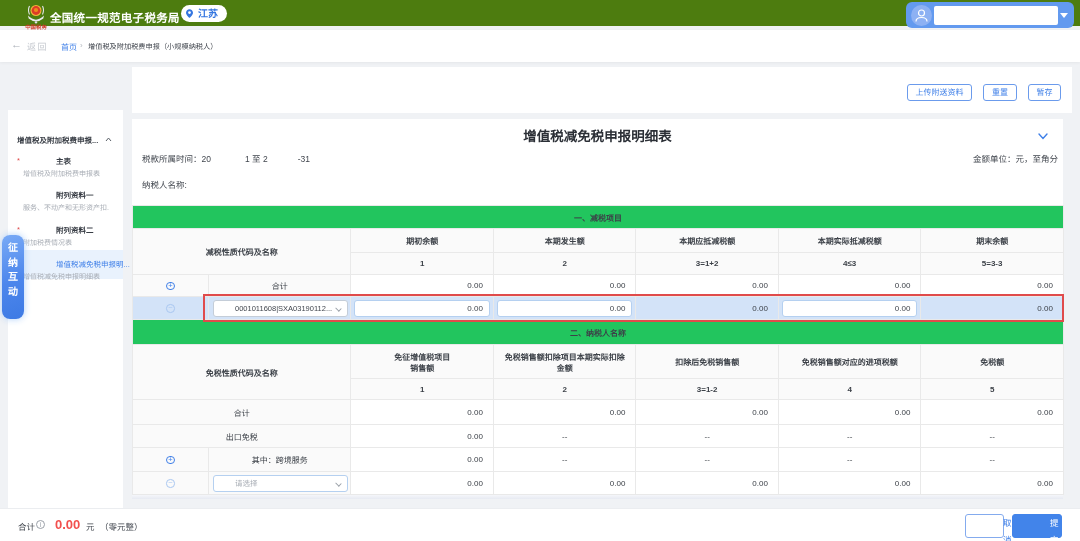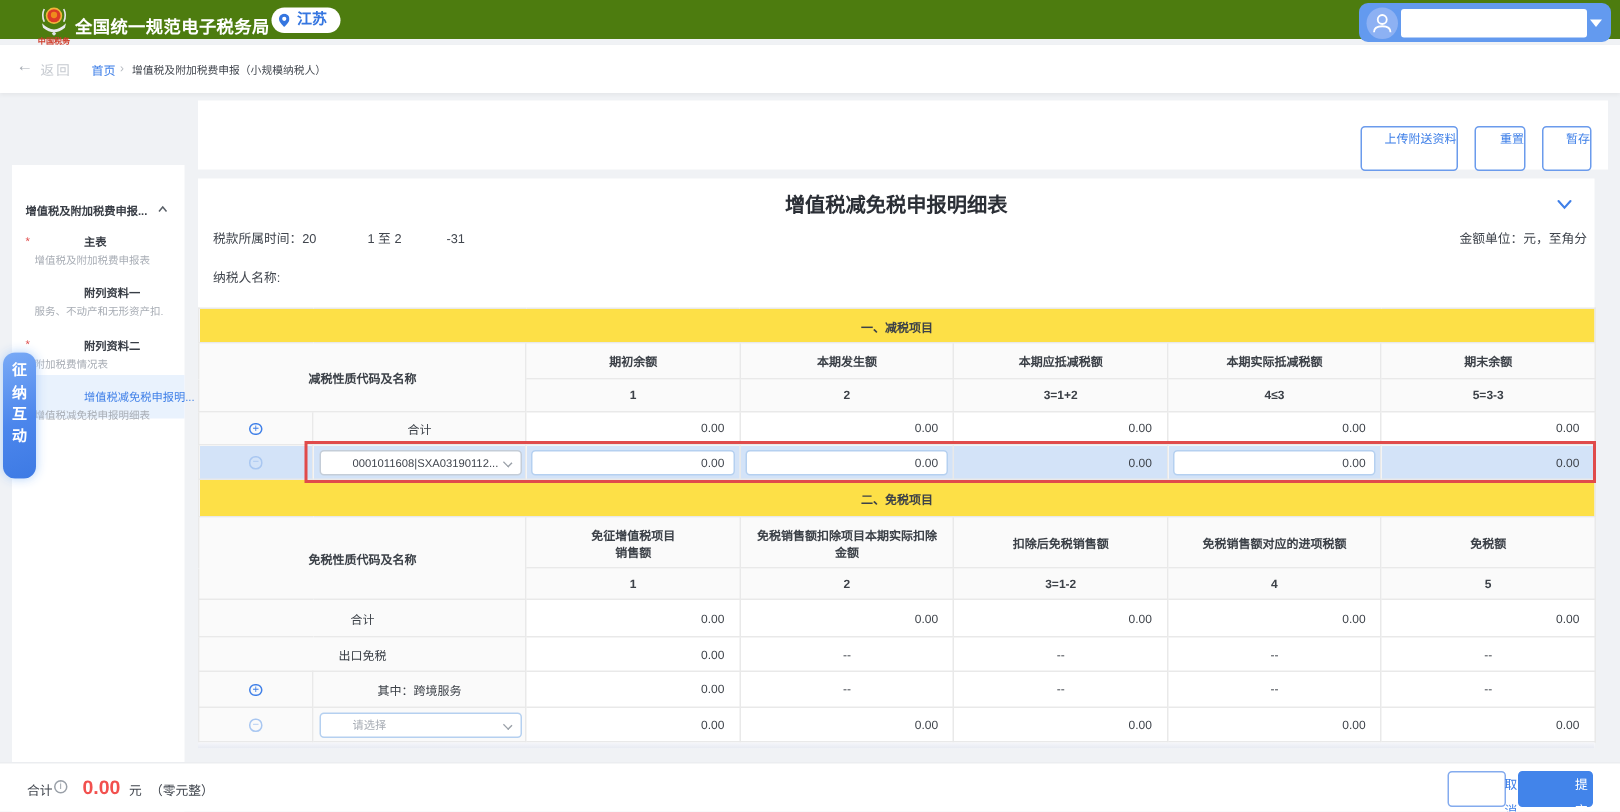--- a/index.html
+++ b/index.html
@@ -34,35 +34,35 @@
 .sb-item .t { position:absolute; left:15px; top:0; font-size:7.5px; color:#383d45; white-space:nowrap;margin-left:33px; }
 .sb-item .s { position:absolute; left:15px; top:13px; font-size:7px; color:#a8adb5; white-space:nowrap; }
 .sb-item .star { position:absolute; left:9px; top:1px; color:#e04b4b; font-size:7.5px; }
 .sb-sel { position:absolute; left:0; width:115px; background:#e9f2fd; }
 
 
 .interact { position:absolute; left:2px; top:235px; width:22px; height:84px; background:linear-gradient(160deg,#79aaf6,#4c86ec 55%,#3d7ae4); border-radius:8px; box-shadow:0 0 7px rgba(170,205,250,0.95); color:#fff; font-size:10px; font-weight:bold; text-align:center; padding-top:6px; line-height:14.5px; z-index:5; }
 
 
 .toolbar { position:absolute; left:132px; top:67px; width:940px; height:46px; background:#fff; }
-.btn { position:absolute; top:17px; height:30px; line-height:15px; border:1px solid #6b9bec; border-radius:3px; background:#fff; color:#4080e8; font-size:8px; text-align:right; }
+.btn { position:absolute; top:17px; height:17px; line-height:15px; border:1px solid #6b9bec; border-radius:3px; background:#fff; color:#4080e8; font-size:8px; text-align:center; }
 
 
 .card { position:absolute; left:132px; top:119px; width:931px; height:380px; background:#fff; }
 .card .title { position:absolute; left:0; top:5.5px; width:931px; text-align:center; font-size:13.5px; font-weight:bold; color:#2b2f36; }
 .card .chev { position:absolute; right:15px; top:14px; }
 .meta1 { position:absolute; left:10px; top:32.5px; font-size:8.5px; color:#41464e; }
 .meta2 { position:absolute; right:5px; top:33px; font-size:8.5px; color:#41464e; }
 .meta3 { position:absolute; left:10px; top:58.5px; font-size:8.5px; color:#41464e; }
 
 
 table { border-collapse:collapse; table-layout:fixed; position:absolute; left:0; top:86px; width:931px; }
 td { border:1px solid #e9e9e9; font-size:8px; color:#3c4148; text-align:center; overflow:hidden; padding:0; }
 td.num { text-align:right; padding-right:10px; }
-tr.sec td { background:#fde047; font-weight:bold; height:23px; }
+tr.sec td { background:#22c55e; font-weight:bold; height:23px; }
 tr.h1 td { background:#fafafa; font-weight:bold; }
 td.lbl { background:#fafafa; }
 tr.r { height:22px; background:#fff; }
 .selrow { background:#d3e3f8 !important; }
 .selrow td { background:#d3e3f8; }
 .plus { display:inline-block; width:8.5px; height:8.5px; border:1px solid #4080e8; border-radius:50%; color:#4080e8; font-size:7.5px; line-height:6.5px; text-align:center; vertical-align:middle; }
 .plus.lt { border-color:#a9c7f1; color:#a9c7f1; }
 .ddl { position:relative; background:#fff; border:1px solid #c4cdd8; border-radius:3px; height:17px; font-size:7.5px; color:#41464e; text-align:left; line-height:16px; padding-left:21px; }
 .ddl .dc { position:absolute; right:6px; top:5px; width:5px; height:5px; border-right:1px solid #9aa0a8; border-bottom:1px solid #9aa0a8; transform:rotate(45deg) scale(1,0.8); }
 .inp { background:#fff; border:1px solid #b5d0f0; border-radius:3px; height:17px; font-size:8px; color:#41464e; text-align:right; line-height:16px; padding-right:6px; }
@@ -212,21 +212,21 @@
       <td>
             <div class="inp" style="margin:0 3px;">0.00</div>
           </td>
       <td class="num">0.00</td>
       <td>
             <div class="inp" style="margin:0 3px;">0.00</div>
           </td>
       <td class="num">0.00</td>
     </tr>
     <tr class="sec" style="height:25px;">
-          <td colspan="7">二、免税项目</td>
+          <td colspan="7">二、纳税人名称</td>
         </tr>
     <tr class="h1" style="height:34px;">
       <td colspan="2" rowspan="2">免税性质代码及名称</td>
       <td>免征增值税项目<br>销售额</td>
           <td>免税销售额扣除项目本期实际扣除<br>金额</td>
           <td>扣除后免税销售额</td>
           <td>免税销售额对应的进项税额</td>
           <td>免税额</td>
     </tr>
     <tr class="h1" style="height:21px;">

